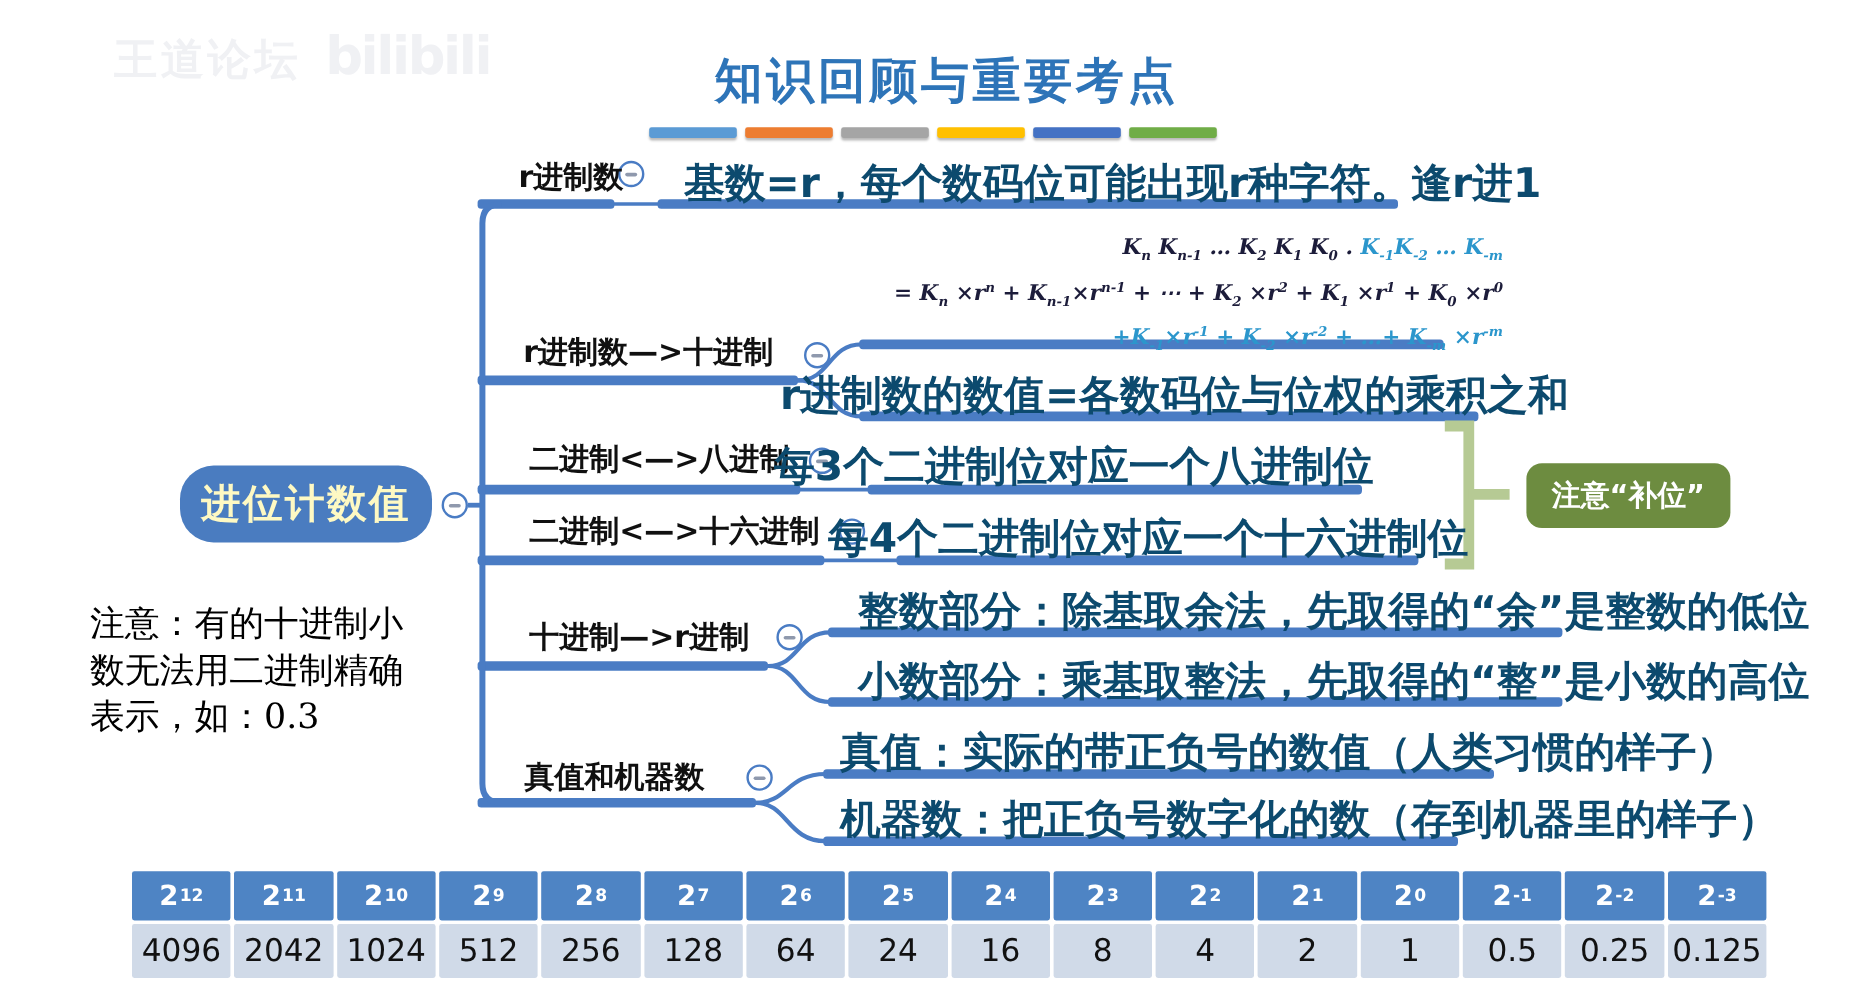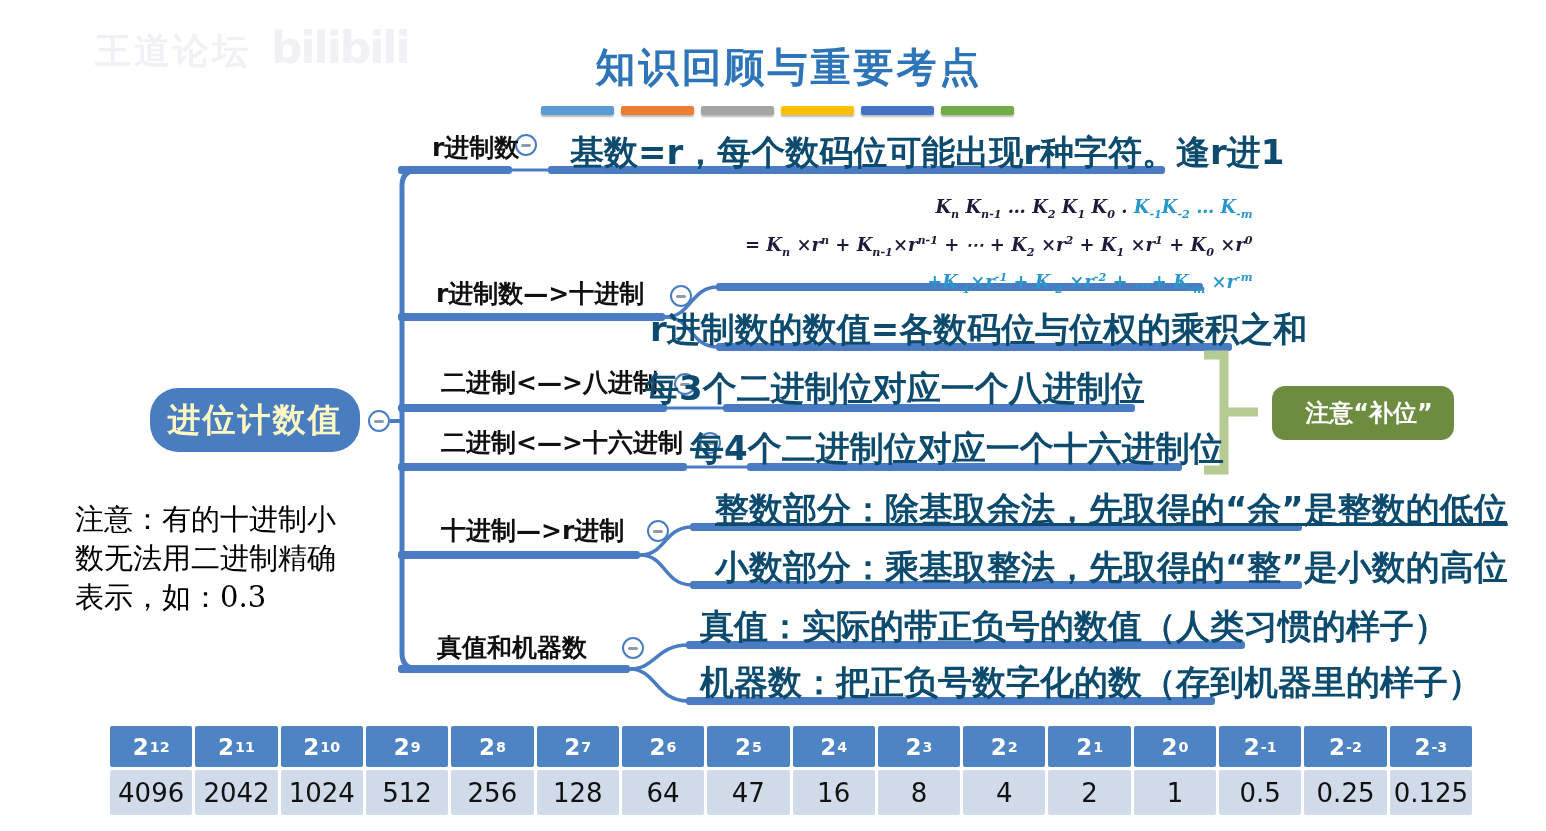--- a/index.html
+++ b/index.html
@@ -39,21 +39,21 @@
 
   .formula{position:absolute;left:745px;top:194px;font-family:"DejaVu Serif","Liberation Serif",serif;
            font-style:italic;font-weight:600;font-size:18px;color:#1c1c3a;line-height:26px;white-space:nowrap;text-align:right;}
   .formula sub,.formula sup{font-size:0.62em;font-weight:700;}
   .fl1{padding-left:28px;}
   .fl3{padding-left:24px;}
   .f-blue,.fl3{color:var(--c-fblue,#2b96cc);}
 
   .callout{position:absolute;left:1272px;top:386px;width:170px;height:54px;
            background:var(--c-callout,#6d8c40);border-radius:13px;color:#fff;
-           display:flex;align-items:center;justify-content:center;font-size:24px;font-weight:700;padding-left:12px;}
+           display:flex;align-items:center;justify-content:center;font-size:24px;font-weight:700;}
 
   .note{position:absolute;left:75px;top:500px;font-family:"DejaVu Serif","Liberation Serif",serif;
         font-size:29px;color:#000;line-height:39px;white-space:pre-line;}
 
   .ptable{position:absolute;left:110px;top:726px;width:1362px;display:grid;
           grid-template-columns:repeat(16,1fr);gap:3px;}
   .pt-h{background:var(--c-thead,#4e84c4);color:#fff;height:41px;border-radius:2px;
         display:flex;align-items:center;justify-content:center;font-size:23px;font-weight:700;}
   .pt-h sup{font-size:0.62em;line-height:0;margin-left:1px;}
   .pt-v{background:var(--c-tcell,#d0dae8);color:#111;height:45px;border-radius:2px;
@@ -133,21 +133,21 @@
   <div class="blabel" style="left:436px;top:277px;">r进制数—&gt;十进制</div>
   <div class="blabel" style="left:441px;top:366px;">二进制&lt;—&gt;八进制</div>
   <div class="blabel" style="left:441px;top:514px;">十进制—&gt;r进制</div>
   <div class="blabel" style="left:441px;top:426px;">二进制&lt;—&gt;十六进制</div>
   <div class="blabel" style="left:437px;top:631px;">真值和机器数</div>
 
   <div class="topic" style="left:570px;top:130px;">基数=r，每个数码位可能出现r种字符。逢r进1</div>
   <div class="topic" style="left:650px;top:307px;">r进制数的数值=各数码位与位权的乘积之和</div>
   <div class="topic" style="left:645px;top:366px;">每3个二进制位对应一个八进制位</div>
   <div class="topic" style="left:690px;top:426px;">每4个二进制位对应一个十六进制位</div>
-  <div class="topic" style="left:715px;top:487px;text-decoration:underline;">整数部分：除基取余法，先取得的“余”是整数的低位</div>
+  <div class="topic" style="left:715px;top:487px;">整数部分：除基取余法，先取得的“余”是整数的低位</div>
   <div class="topic" style="left:715px;top:545px;">小数部分：乘基取整法，先取得的“整”是小数的高位</div>
   <div class="topic" style="left:700px;top:604px;">真值：实际的带正负号的数值（人类习惯的样子）</div>
   <div class="topic" style="left:700px;top:660px;">机器数：把正负号数字化的数（存到机器里的样子）</div>
 
   <div class="formula">
     <div class="fl1"><span>K<sub>n</sub></span><span> K<sub>n-1</sub></span><span> … K<sub>2</sub></span><span> K<sub>1</sub></span><span> K<sub>0</sub></span><span> . </span><span class="f-blue">K<sub>-1</sub></span><span class="f-blue">K<sub>-2</sub></span><span class="f-blue"> … </span><span class="f-blue">K<sub>-m</sub></span></div>
     <div class="fl2"><span>= K<sub>n</sub></span><span> ×r<sup>n</sup></span><span> + K<sub>n-1</sub></span><span>×r<sup>n-1</sup></span><span> + ⋯ + K<sub>2</sub></span><span> ×r<sup>2</sup></span><span> + K<sub>1</sub></span><span> ×r<sup>1</sup></span><span> + K<sub>0</sub></span><span> ×r<sup>0</sup></span></div>
     <div class="fl3"><span>+K<sub>-1</sub></span><span>×r<sup>-1</sup></span><span> + K<sub>-2</sub></span><span> ×r<sup>-2</sup></span><span> + …+ K<sub>-m</sub></span><span> ×r<sup>-m</sup></span></div>
   </div>
 
@@ -174,21 +174,21 @@
       <div class="pt-h">2<sup>-1</sup></div>
       <div class="pt-h">2<sup>-2</sup></div>
       <div class="pt-h">2<sup>-3</sup></div>
       <div class="pt-v">4096</div>
       <div class="pt-v">2042</div>
       <div class="pt-v">1024</div>
       <div class="pt-v">512</div>
       <div class="pt-v">256</div>
       <div class="pt-v">128</div>
       <div class="pt-v">64</div>
-      <div class="pt-v">47</div>
+      <div class="pt-v">24</div>
       <div class="pt-v">16</div>
       <div class="pt-v">8</div>
       <div class="pt-v">4</div>
       <div class="pt-v">2</div>
       <div class="pt-v">1</div>
       <div class="pt-v">0.5</div>
       <div class="pt-v">0.25</div>
       <div class="pt-v">0.125</div>
     </div>
 

